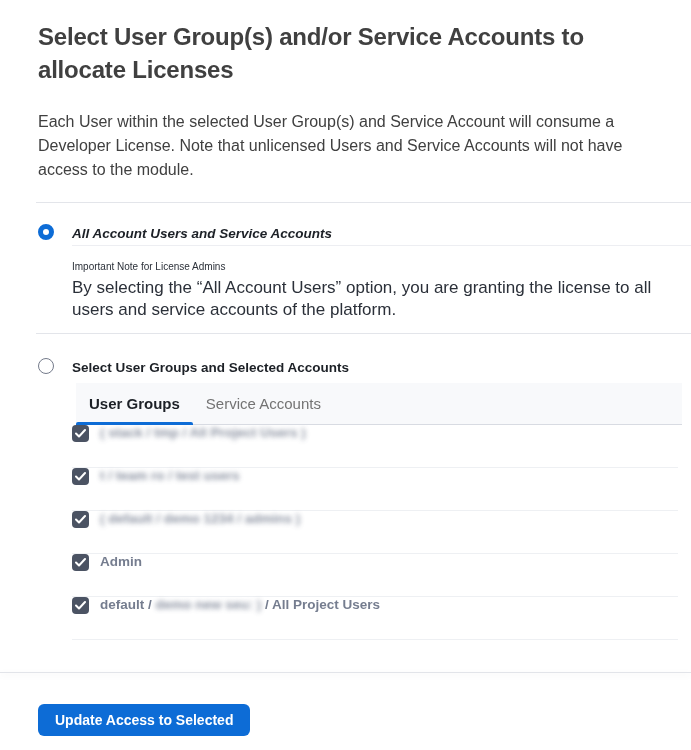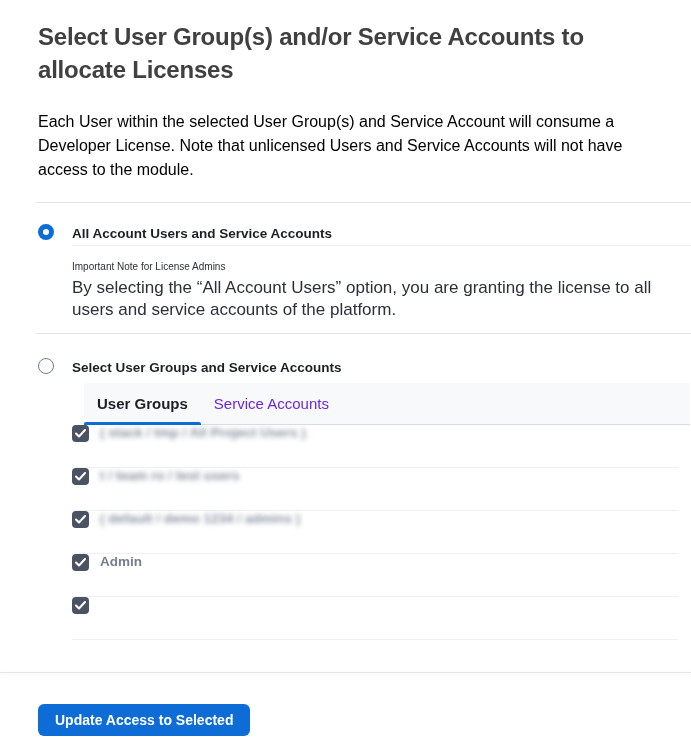--- a/index.html
+++ b/index.html
@@ -6,21 +6,21 @@
   html, body { width: 691px; height: 750px; background: #ffffff; overflow: hidden; }
   body { font-family: "Liberation Sans", sans-serif; position: relative; color: #15181e; }
 
   .page-title {
     position: absolute; left: 38px; top: 20px; width: 610px;
     font-size: 24px; line-height: 33px; font-weight: 700; color: #404040;
     letter-spacing: -0.2px;
   }
   .page-desc {
     position: absolute; left: 38px; top: 110px; width: 622px;
-    font-size: 16px; line-height: 24px; color: #000000;
+    font-size: 16px; line-height: 24px; color: #404040;
   }
 
   .divider-strong {
     position: absolute; left: 36px; right: 0; height: 1px; background: #e3e5ea;
   }
   .divider-light {
     position: absolute; left: 72px; right: 0; height: 1px; background: #edeef2;
   }
 
   .radio {
@@ -38,27 +38,27 @@
   .note-title {
     position: absolute; left: 72px; top: 256px;
     font-size: 10px; color: #2b3039; line-height: 21px;
   }
   .note-body {
     position: absolute; left: 72px; top: 277px; width: 606px;
     font-size: 17px; color: #2b3039; line-height: 22px;
   }
 
   .tabbar {
-    position: absolute; left: 84px; top: 383px; width: 606px; height: 42px;
+    position: absolute; left: 76px; top: 383px; width: 606px; height: 42px;
     background: #f8f9fb; border-bottom: 1px solid #d8dbe2;
     display: flex; align-items: stretch;
   }
   .tab {
     position: relative; display: flex; align-items: center;
-    padding: 0 13px; font-size: 15px; color: #6d28d9; cursor: pointer;
+    padding: 0 13px; font-size: 15px; color: #737373; cursor: pointer;
   }
   .tab.active { font-weight: 700; color: #1c2026; }
   .tab.active::after {
     content: ""; position: absolute; left: 0; right: 0; bottom: -1px;
     height: 3px; background: #0d6cd6; border-radius: 2px 2px 0 0;
   }
 
   .rows {
     position: absolute; left: 72px; top: 425px; width: 606px; height: 248px;
     overflow: hidden;
@@ -92,30 +92,30 @@
 </style>
 </head>
 <body>
 
 <h1 class="page-title">Select User Group(s) and/or Service Accounts to allocate Licenses</h1>
 <p class="page-desc">Each User within the selected User Group(s) and Service Account will consume a Developer License. Note that unlicensed Users and Service Accounts will not have access to the module.</p>
 
 <div class="divider-strong" style="top:202px;"></div>
 
 <span class="radio selected" style="top:224px;"></span>
-<span class="option-label" style="top:226px;">All Account Users and Service Accounts</span>
+<span class="option-label" style="top:226px;font-style:italic;">All Account Users and Service Accounts</span>
 
 <div class="divider-light" style="top:245px;"></div>
 <div class="note-title">Important Note for License Admins</div>
 <div class="note-body">By selecting the “All Account Users” option, you are granting the license to all users and service accounts of the platform.</div>
 
 <div class="divider-strong" style="top:333px;"></div>
 
 <span class="radio unselected" style="top:358px;"></span>
-<span class="option-label" style="top:360px;">Select User Groups and Service Accounts</span>
+<span class="option-label" style="top:360px;">Select User Groups and Selected Accounts</span>
 
 <div class="tabbar">
   <div class="tab active">
     <span>User Groups</span>
   </div>
   <div class="tab">
     <span>Service Accounts</span>
   </div>
 </div>
 
@@ -157,19 +157,20 @@
     <span class="row-label"><span>Admin</span><span class="redacted"></span><span></span></span>
   </div>
 
 
   <div class="row">
     <span class="checkbox">
         <svg width="11" height="9" viewBox="0 0 11 9">
           <polyline points="1,4.5 4,7.5 10,1" fill="none" stroke="#ffffff" stroke-width="2" stroke-linecap="round" stroke-linejoin="round"></polyline>
         </svg>
       </span>
+    <span class="row-label"><span>default / </span><span class="redacted">demo new seu: ) </span><span>/ All Project Users</span></span>
   </div>
 
 </div>
 
 <div class="bottom-edge"></div>
 
 <button class="update-btn">Update Access to Selected</button>
 
 </body></html>

